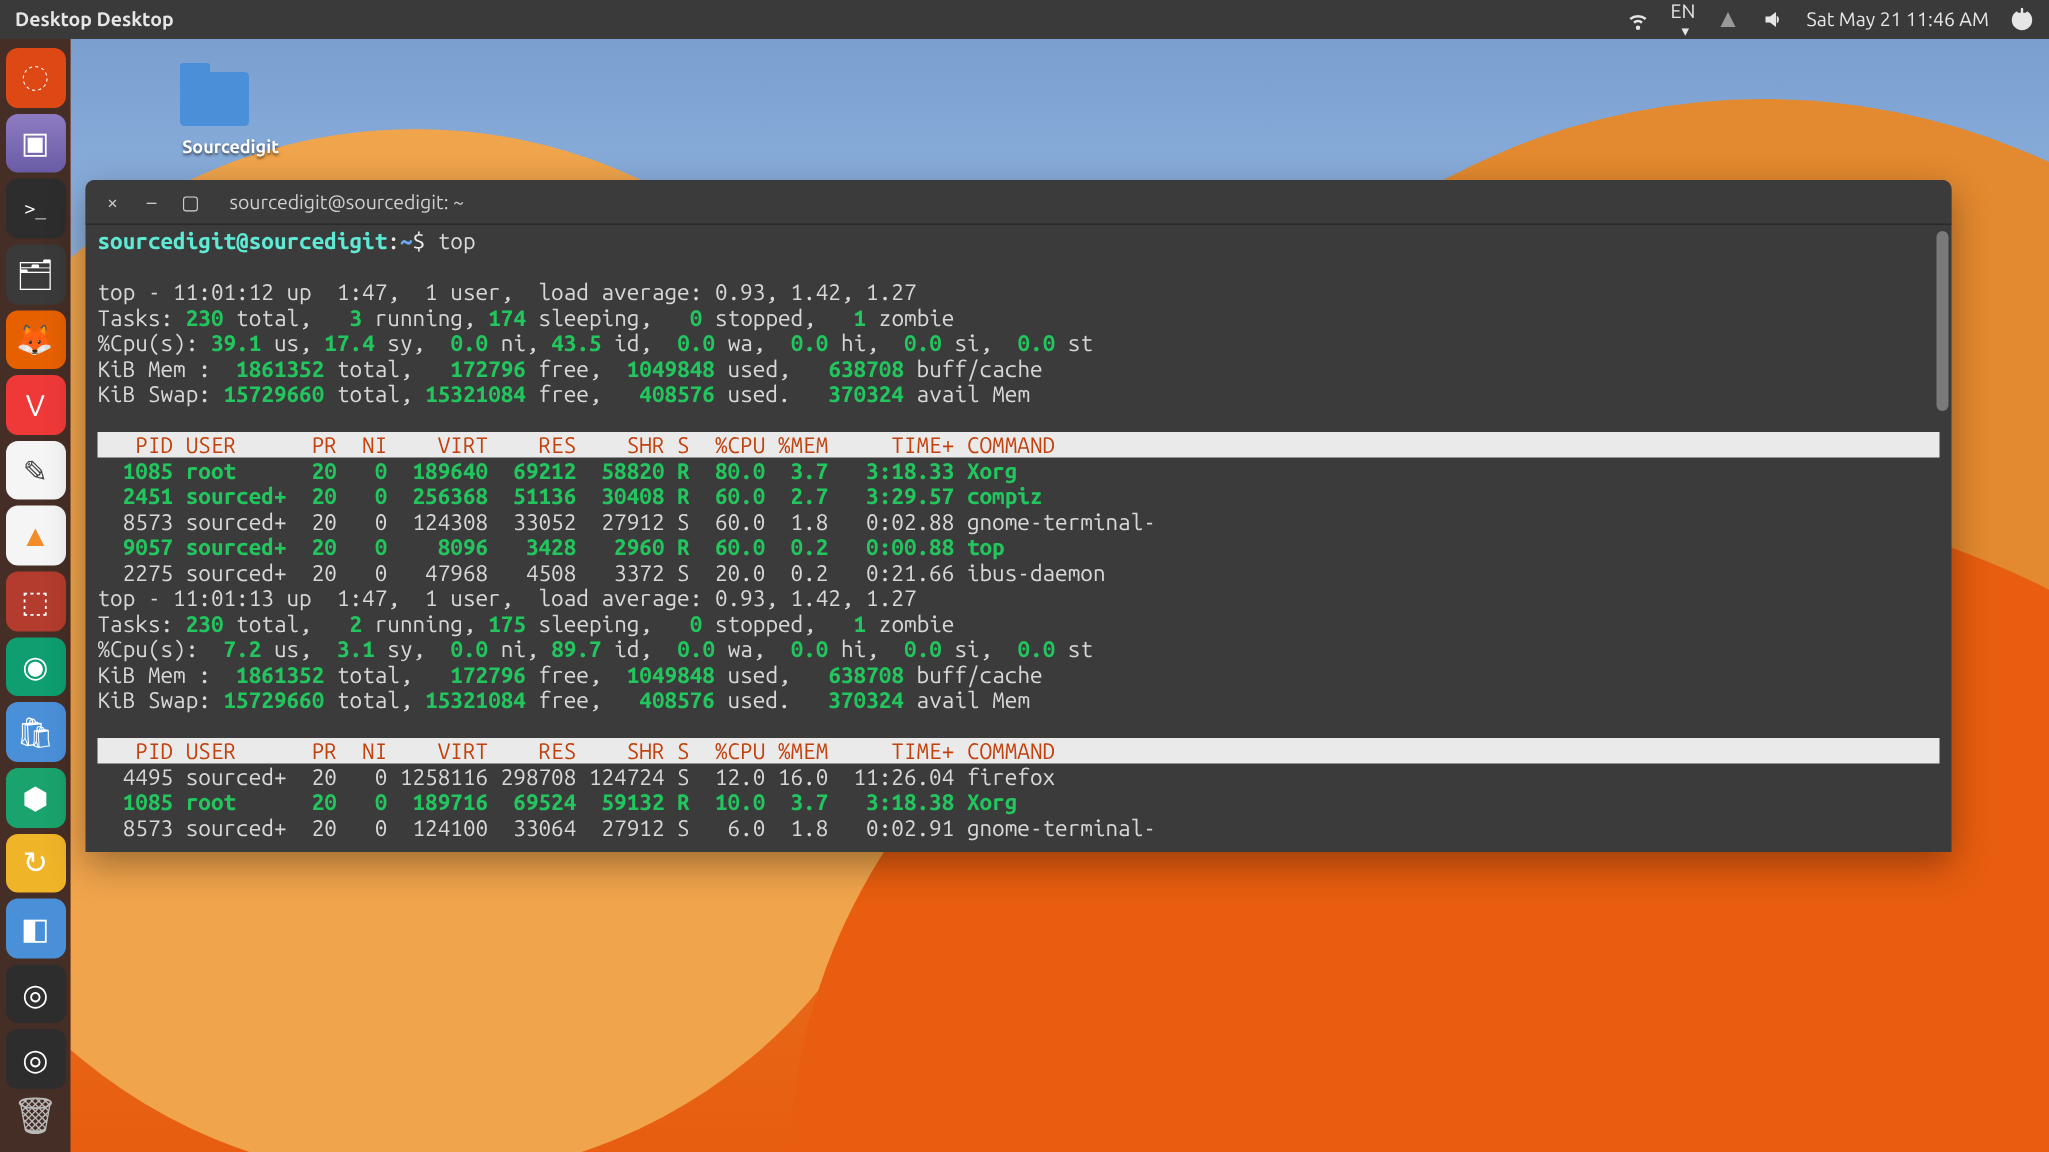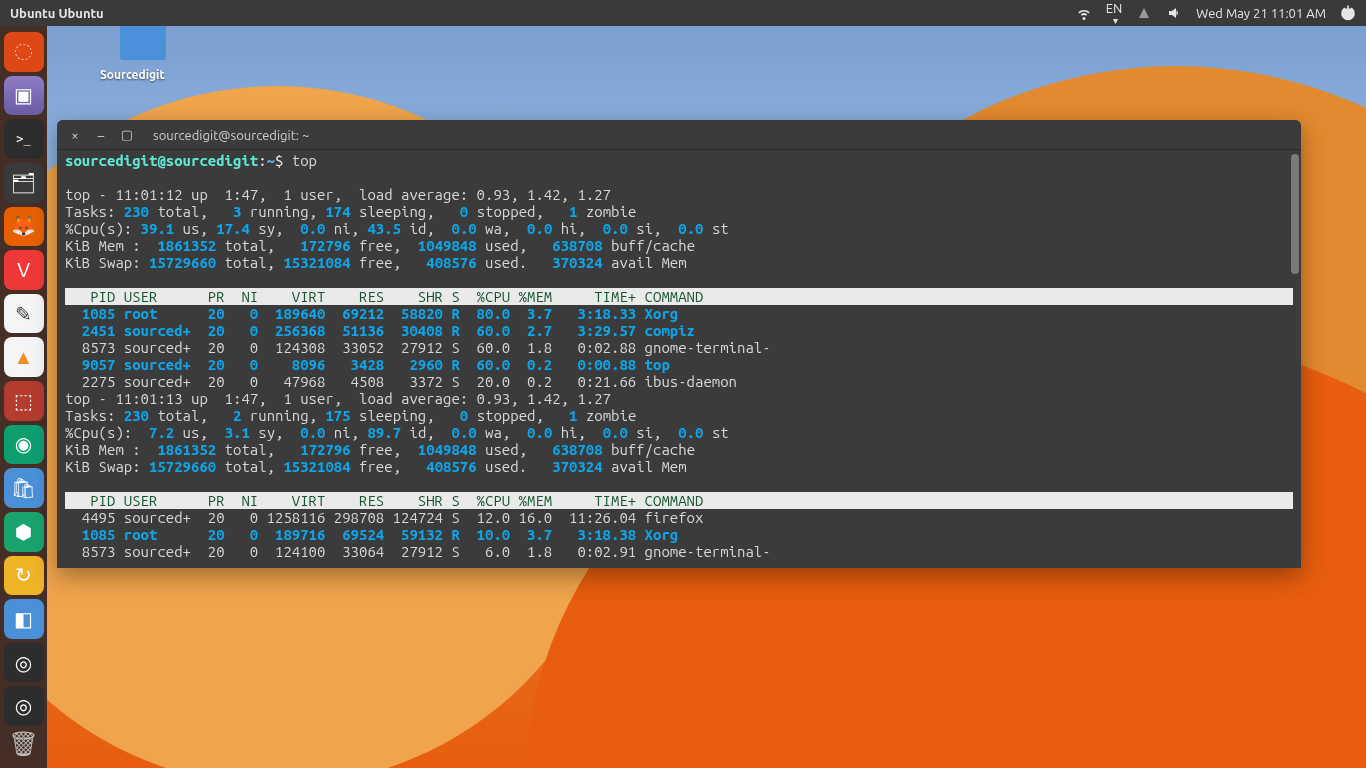--- a/index.html
+++ b/index.html
@@ -49,21 +49,21 @@
   .swc{ background:#0e9e6f;}
   .sc{ background:#4a90d9;}
   .settings{ background:#1aa36d;}
   .updates{ background:#f0b429;}
   .blueapp{ background:#4a90d9;}
   .circ{background:#2d2d2d;}
   .trash{ margin-top:auto; margin-bottom:10px; font-size:24px; color:#bbb;}
 
   
   .deskfolder{
-    position:absolute; left:100px; top:24px; width:86px; text-align:left;
+    position:absolute; left:100px; top:48px; width:86px; text-align:right;
     color:#fff; font-size:12px; font-weight:bold; text-shadow:0 1px 2px rgba(0,0,0,.6);
   }
   .deskfolder .fld{
     width:46px; height:36px; margin:0 auto 8px;
     background:#4a90d9; border-radius:3px; position:relative;
   }
   .deskfolder .fld:before{
     content:""; position:absolute; top:-6px; left:0; width:20px; height:8px;
     background:#4a90d9; border-radius:2px 2px 0 0;
   }
@@ -81,40 +81,40 @@
     padding:0 10px; color:#cfcfcf; font-family:"Ubuntu",sans-serif; font-size:13px;
     border-bottom:1px solid #2a2a2a;
   }
   .tbar .tbtn{width:16px;text-align:center;margin-right:10px;cursor:pointer;}
   .tcontent{ flex:1; padding:2px 8px 4px; overflow:hidden; white-space:pre; position:relative;}
   .scroll{ position:absolute; right:2px; top:4px; width:8px; height:120px;
            background:#7a7a7a; border-radius:4px;}
   .green{ color:#5eead4; font-weight:bold;}
   .blue { color:#6aa7e8; font-weight:bold;}
   .wht  { color:#eaeaea;}
-  .bold { font-weight:bold; color:#0ea5e9;}
-  .hdr  { background:#eaeaea; color:#14532d; display:inline-block; width:100%; }
+  .bold { font-weight:bold; color:#22c55e;}
+  .hdr  { background:#eaeaea; color:#c2410c; display:inline-block; width:100%; }
   .line { line-height:17px; }
 </style>
 </head>
 <body>
 
 <div class="desktop">
   <div class="hill1"></div>
   <div class="hill2"></div>
   <div class="hill3"></div>
 </div>
 
 <div class="deskfolder">
   <div class="fld"></div>
   <span>Sourcedigit</span>
 </div>
 
 <div class="toppanel">
-  <span style="font-weight:bold">Ubuntu Ubuntu</span>
+  <span style="font-weight:bold">Desktop Desktop</span>
   <span class="spacer"></span>
   <span class="item">
     <svg width="16" height="16" viewBox="0 0 16 16">
         <path fill="#e6e6e6" d="M8 12a1.5 1.5 0 100 3 1.5 1.5 0 000-3zm-3.2-2.6a5 5 0 016.4 0l-1.1 1.4a3.2 3.2 0 00-4.2 0zM2.3 7a9 9 0 0111.4 0l-1.1 1.4a7.2 7.2 0 00-9.2 0z"></path>
       </svg>
   </span>
   <span class="item">
     <span>EN</span>
       <span class="tri">▾</span>
   </span>
@@ -122,21 +122,21 @@
     <svg width="16" height="16" viewBox="0 0 16 16">
         <path fill="#999" d="M3 13l5-10 5 10H3z"></path>
       </svg>
   </span>
   <span class="item">
     <svg width="16" height="16" viewBox="0 0 16 16">
         <path fill="#e6e6e6" d="M3 6v4h3l4 3V3L6 6H3zm9 2a3 3 0 00-1.5-2.6v5.2A3 3 0 0012 8z"></path>
       </svg>
   </span>
   <span class="item">
-    <span>Wed May 21 11:01 AM</span>
+    <span>Sat May 21 11:46 AM</span>
   </span>
   <span class="item">
     <svg width="16" height="16" viewBox="0 0 16 16">
         <path fill="#e6e6e6" d="M8 1v7h0M4.5 3.5a6 6 0 107 0" stroke="#e6e6e6" stroke-width="1.6" stroke-linecap="round"></path>
       </svg>
   </span>
 </div>
 
 <div class="launcher">
   <div class="licon ubuntu">◌</div>

